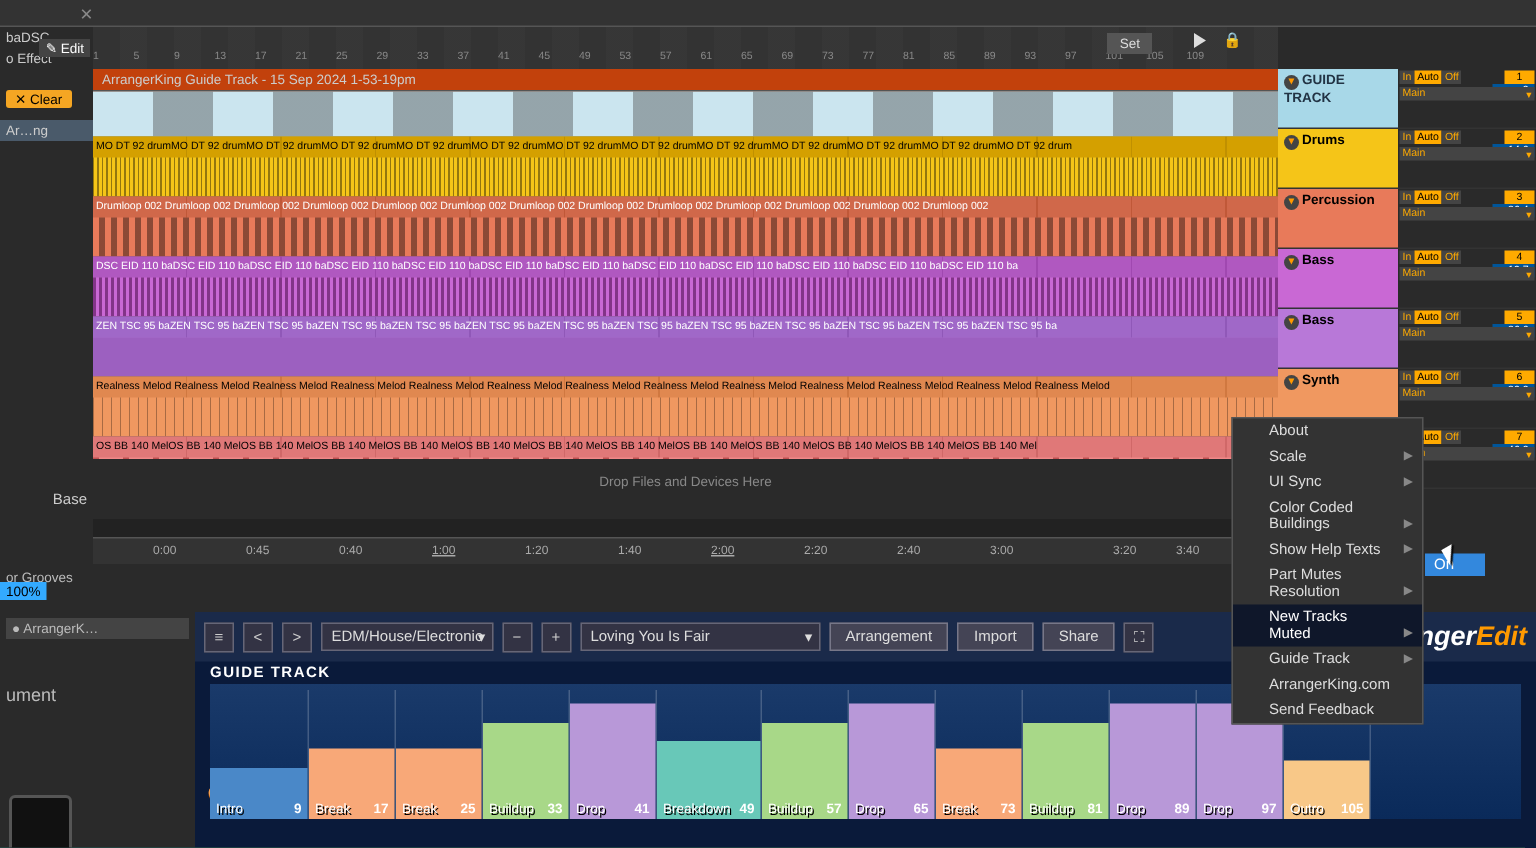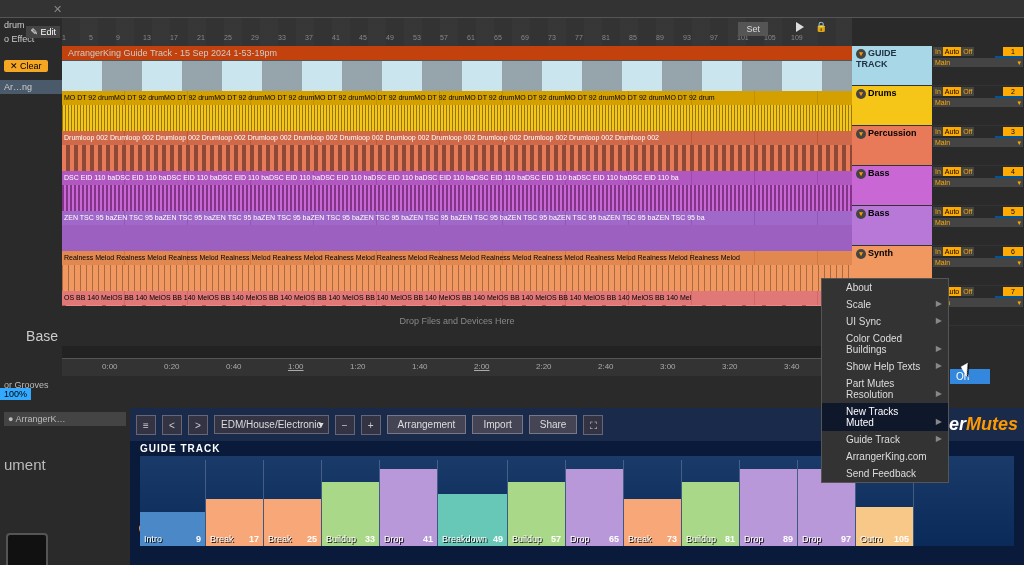--- a/index.html
+++ b/index.html
@@ -123,26 +123,26 @@
 .palette-icon { position: absolute; left: -2px; bottom: 8px; color: #888; font-size: 14px; }
 </style>
 </head>
 <body>
 
 <div class="top-bar">
   <span class="close-x">✕</span>
 </div>
 
 <div class="left-sidebar">
-  <div class="row">drum</div>
+  <div class="row">baDSC</div>
   <div class="edit-btn">✎ Edit</div>
   <div class="row">o Effect</div>
   <div><span class="clear-btn">✕ <span>Clear</span></span></div>
   <div class="arng">Ar…ng</div>
-  <div style="position:absolute;top:310px;right:4px;font-size:14px;color:#ccc">Base</div>
+  <div style="position:absolute;top:310px;right:4px;font-size:10px;color:#ccc">Base</div>
   <div class="bottom">or Grooves He</div>
   <span class="pct" style="position:absolute;bottom:8px;">100%</span>
 </div>
 
 <div class="ruler">
   <div class="grid-bg"></div>
   <div class="ticks" id="ruler-ticks">
       <span class="tick" style="left: 0px;">1</span>
       <span class="tick" style="left: 27px;">5</span>
       <span class="tick" style="left: 54px;">9</span>
@@ -204,30 +204,30 @@
         <div class="wave-strip"></div>
       </div>
       <div class="track keys">
         <div class="clip-strip">OS  BB  140  MelOS  BB  140  MelOS  BB  140  MelOS  BB  140  MelOS  BB  140  MelOS  BB  140  MelOS  BB  140  MelOS  BB  140  MelOS  BB  140  MelOS  BB  140  MelOS  BB  140  MelOS  BB  140  MelOS  BB  140  Mel</div>
         <div class="wave-strip"></div>
       </div>
     </div>
   <div class="drop-zone">Drop Files and Devices Here</div>
   <div class="time-ruler" id="time-ruler">
       <span class="t-tick" style="left: 40px;">0:00</span>
-      <span class="t-tick" style="left: 102px;">0:20</span>
+      <span class="t-tick" style="left: 102px;">0:45</span>
       <span class="t-tick" style="left: 164px;">0:40</span>
       <span class="t-tick" style="left: 226px; text-decoration: underline;">1:00</span>
       <span class="t-tick" style="left: 288px;">1:20</span>
       <span class="t-tick" style="left: 350px;">1:40</span>
       <span class="t-tick" style="left: 412px; text-decoration: underline;">2:00</span>
       <span class="t-tick" style="left: 474px;">2:20</span>
       <span class="t-tick" style="left: 536px;">2:40</span>
       <span class="t-tick" style="left: 598px;">3:00</span>
-      <span class="t-tick" style="left: 660px;">3:20</span>
+      <span class="t-tick" style="left: 680px;">3:20</span>
       <span class="t-tick" style="left: 722px;">3:40</span>
     </div>
 </div>
 
 <div class="track-headers" id="track-headers">
     <div class="track-header guide"><span class="fold">▾</span>GUIDE TRACK</div>
     <div class="track-header drums"><span class="fold">▾</span>Drums</div>
     <div class="track-header perc"><span class="fold">▾</span>Percussion</div>
     <div class="track-header bass1"><span class="fold">▾</span>Bass</div>
     <div class="track-header bass2"><span class="fold">▾</span>Bass</div>
@@ -256,37 +256,38 @@
       <div class="item">ArrangerKing.com</div>
       <div class="item">Send Feedback</div>
     </div>
   <div class="sub">On</div>
 </div>
 <div class="cursor"></div>
 
 <div class="bottom-panel">
   <div class="left-dark">
     <div class="tab">● ArrangerK…</div>
-    <div style="font-size:15px;margin-top:30px">ument</div>
+    <div style="font-size:12px;margin-top:30px">ument</div>
     <div class="knob"></div>
 
   </div>
   <div class="plugin">
     <div class="toolbar">
       <div class="sq-btn">≡</div>
       <div class="sq-btn">&lt;</div>
       <div class="sq-btn">&gt;</div>
       <div class="dd">EDM/House/Electronic</div>
       <div class="sq-btn">−</div>
       <div class="sq-btn">+</div>
+      <div class="dd wide">Loving You Is Fair</div>
       <div class="btn">Arrangement</div>
       <div class="btn">Import</div>
       <div class="btn">Share</div>
       <div class="sq-btn">⛶</div>
-      <div class="logo"><span class="a">Arranger</span><span class="k">Mutes</span></div>
+      <div class="logo"><span class="a">Arranger</span><span class="k">Edit</span></div>
     </div>
     <div class="guide-track-area">
       <div class="label">GUIDE TRACK</div>
       <div class="sections" id="sections">
         <span class="palette-icon">🎨</span>
       <div class="section intro" style="width: 66px;">
             <div class="bar"></div>
             <span class="lbl">Intro</span>
             <span class="num">9</span>
           </div>

